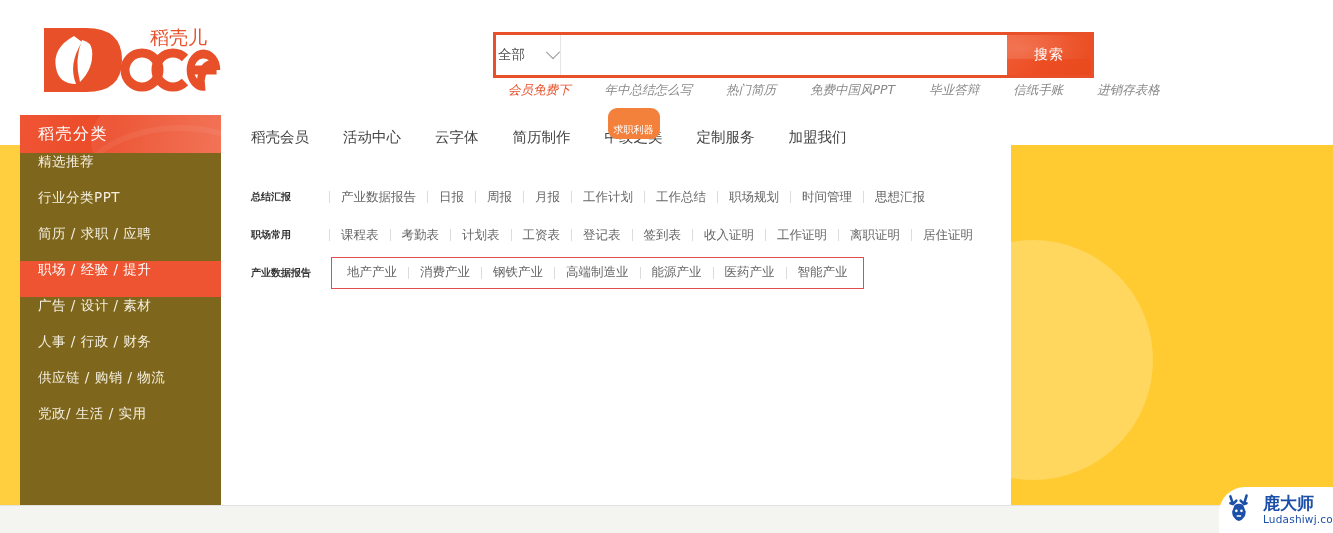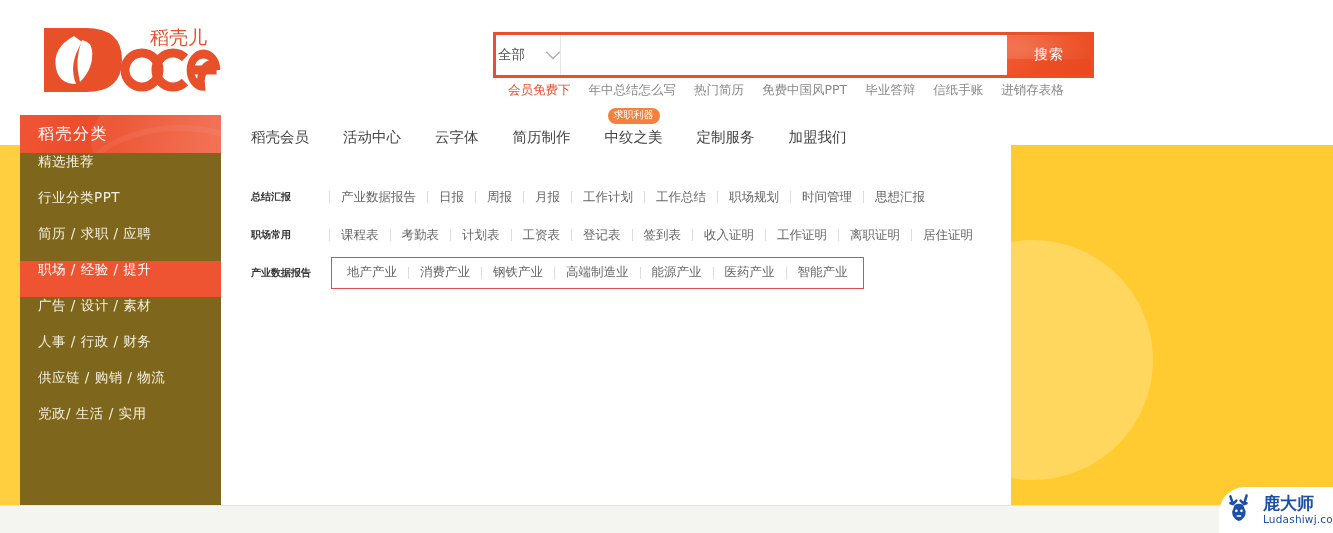--- a/index.html
+++ b/index.html
@@ -115,24 +115,25 @@
     width: 160%; height: 120%;
     background: radial-gradient(ellipse at 30% 80%, rgba(255,255,255,.16) 0%, rgba(255,255,255,0) 60%);
   }
   .search-btn span { position: relative; z-index: 2; letter-spacing: 1px;}
 
   
   .hotwords {
     position: absolute;
     left: 502px; top: 82px;
     display: flex;
-    gap: 18px;
+    gap: 34px;
     font-size: 12.5px;
     color: #888;
     white-space: nowrap;
+    font-style: italic;
   }
   .hotwords a { color: #888; text-decoration: none; cursor: pointer; }
   .hotwords a.hl { color: #e8502a; }
 
   
   .sidebar {
     position: absolute;
     left: 20px; top: 115px;
     width: 201px;
     height: 390px;
@@ -214,21 +215,21 @@
   }
   .nav-badge {
     position: absolute;
     left: 50%;
     transform: translateX(-50%);
     top: -20px;
     background: #f4813b;
     color: #fff;
     font-size: 10px;
     line-height: 1;
-    padding: 2px 6px 4px;
+    padding: 17px 6px 4px;
     border-radius: 9px;
     white-space: nowrap;
   }
 
   
   .cat-rows {
     position: absolute;
     left: 251px; top: 178px;
   }
   .cat-row {

